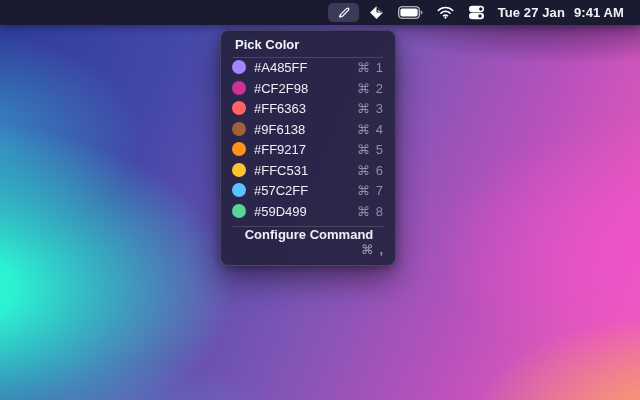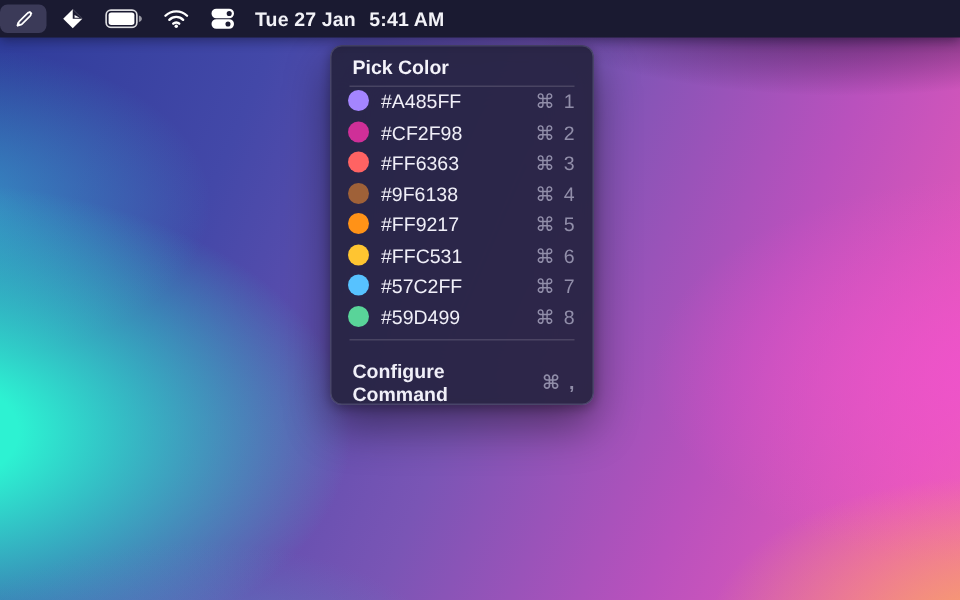--- a/index.html
+++ b/index.html
@@ -20,21 +20,21 @@
       radial-gradient(62% 58% at -8% 72%, #2df2d2 16%, rgba(45,242,210,0) 72%),
       radial-gradient(40% 38% at -6% 34%, rgba(56,190,220,0.65) 0%, rgba(56,190,220,0) 70%),
       radial-gradient(55% 32% at 88% -8%, rgba(33,14,52,0.85) 18%, rgba(33,14,52,0) 75%),
       linear-gradient(113deg, #2e3c9a 0%, #4348a8 24%, #7a55b5 52%, #b951bd 74%, #e659b8 92%, #ef66ae 100%);
   }
 
   
   .menubar {
     position:absolute; top:0; left:0; right:0; height:25px;
     background:#1a1a31;
-    display:flex; align-items:center; justify-content:flex-start;
+    display:flex; align-items:center; justify-content:flex-end;
     padding-right:16px;
     color:#f2f2f7; font-size:13px;
     box-shadow:0 2px 8px rgba(10,8,30,0.45);
     z-index:5;
   }
   .status-item {
     display:flex; align-items:center; justify-content:center;
     height:25px; padding:0 7px; cursor:default;
   }
   .status-item.active {
@@ -47,21 +47,21 @@
   
   .menu-panel {
     position:absolute; left:220px; top:30px; width:176px;
     background:rgba(37,35,62,0.92);
     backdrop-filter:blur(18px) saturate(1.3);
     border:1px solid rgba(130,128,165,0.35);
     border-radius:8px;
     box-shadow:0 14px 30px rgba(0,0,0,0.45), 0 2px 8px rgba(0,0,0,0.30);
     color:#f0eff8; font-size:13px;
     z-index:4;
-    padding-bottom:2px;
+    padding-bottom:14px;
   }
   .menu-header {
     padding:6px 14px 4px 14px; line-height:16px;
     font-weight:600; color:#f4f3fa;
   }
   .separator { height:1px; background:rgba(255,255,255,0.14); margin:0 12px; }
   .menu-rows { padding:2px 0; }
   .menu-row {
     display:flex; align-items:flex-start;
     height:20.5px; padding:0 12px 0 11px;
@@ -71,22 +71,22 @@
     width:14px; height:14px; border-radius:50%;
     flex:0 0 14px; margin-right:8px;
   }
   .hex-label { color:#f0eff8; }
   .shortcut {
     margin-left:auto; color:#918ea9; display:flex; align-items:baseline;
   }
   .shortcut .mod { margin-right:6px; }
   .configure-row {
     display:flex; align-items:center;
-    height:24px; padding:0 12px 0 14px; margin-top:16px;
-    font-weight:600; cursor:default;
+    height:24px; padding:0 12px 0 14px; margin-top:0;
+    font-weight:600; cursor:default;flex-direction:column;
   }
 
   svg { display:block; }
 </style>
 </head>
 <body>
 
 <div class="wallpaper"></div>
 
 <div class="menubar">
@@ -135,21 +135,21 @@
     <span>
       <svg width="17" height="15" viewBox="0 0 17 15">
         <path fill-rule="evenodd" fill="#ffffff" d="M4.2 0.8h8.6a3.2 3.2 0 0 1 0 6.4H4.2a3.2 3.2 0 0 1 0-6.4zM12.8 5.7a1.7 1.7 0 1 0 0-3.4 1.7 1.7 0 0 0 0 3.4z"></path>
         <path fill-rule="evenodd" fill="#ffffff" d="M4.2 7.8h8.6a3.2 3.2 0 0 1 0 6.4H4.2a3.2 3.2 0 0 1 0-6.4zM12.0 12.7a1.7 1.7 0 1 0 0-3.4 1.7 1.7 0 0 0 0 3.4z"></path>
       </svg>
     </span>
   </div>
 
   <div class="clock">
     <span class="date">Tue 27 Jan</span>
-    <span class="time">5:41 AM</span>
+    <span class="time">9:41 AM</span>
   </div>
 </div>
 
 <div class="menu-panel">
 
   <div class="menu-header">Pick Color</div>
   <div class="separator"></div>
 
   <div class="menu-rows">
 

